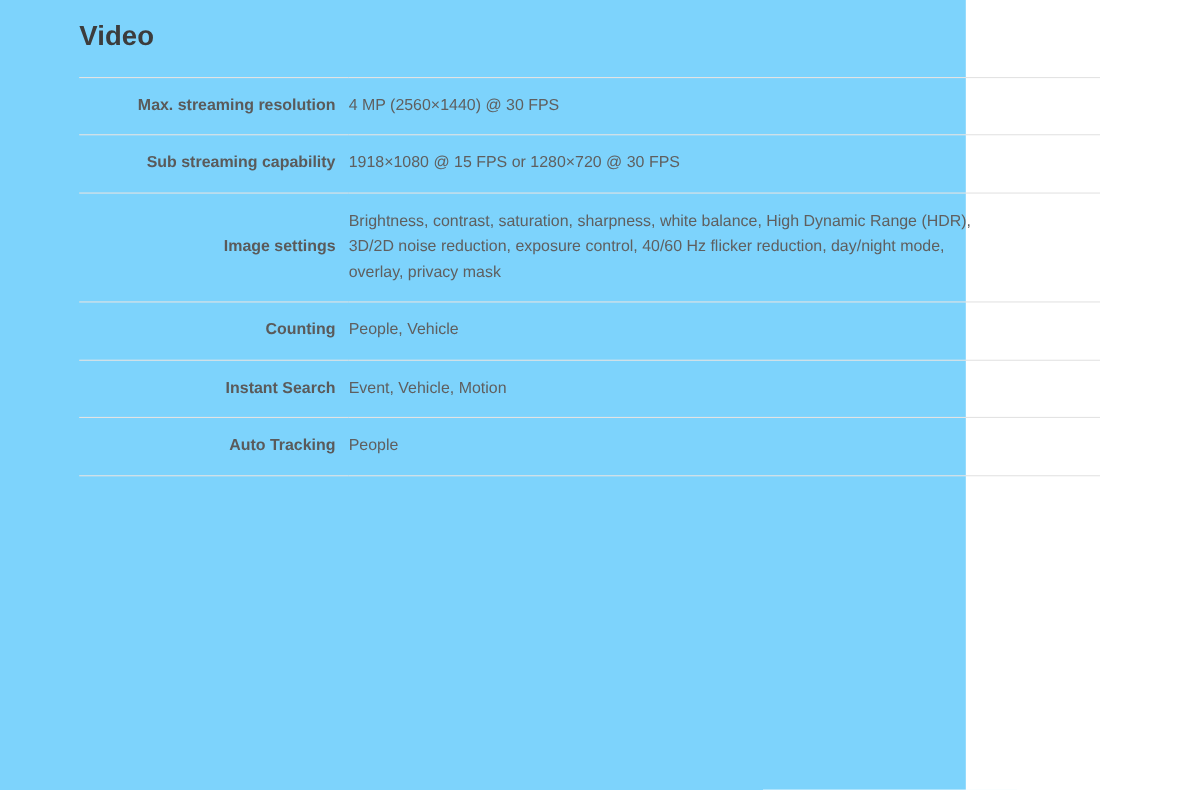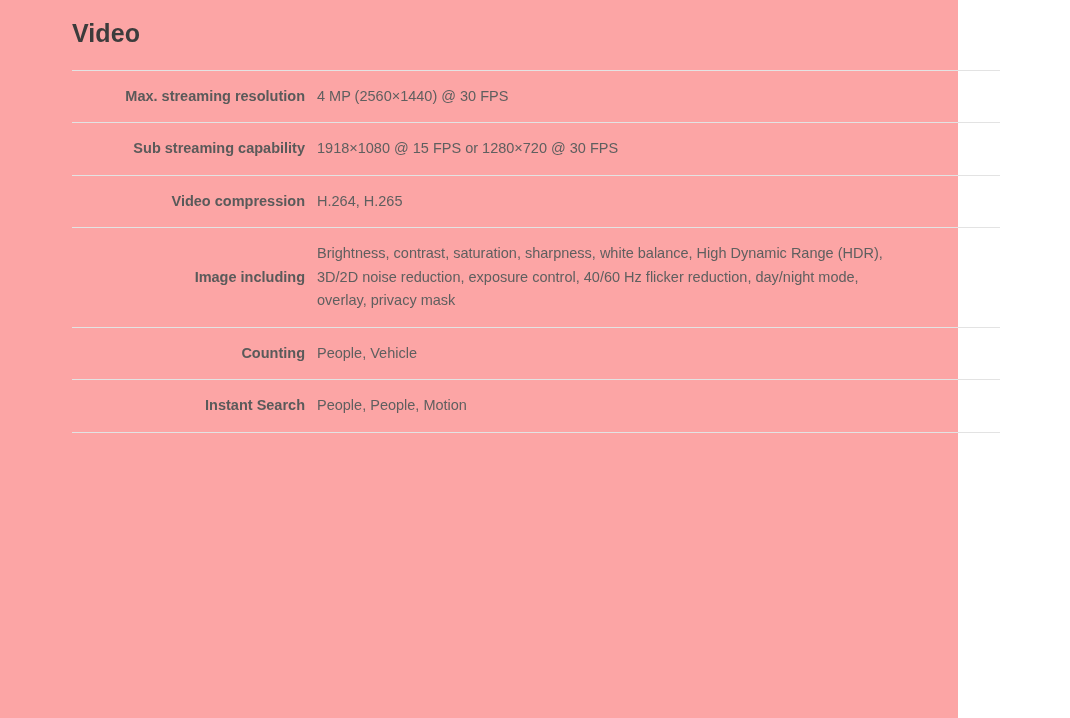--- a/index.html
+++ b/index.html
@@ -9,24 +9,24 @@
     background: #ffffff;
     width: 1070px;
     height: 718px;
     overflow: hidden;
   }
   body {
     font-family: "Liberation Sans", sans-serif;
     color: #4a4a4a;
   }
   .page {
-    width: 958px;
+    width: 878px;
     height: 718px;
     position: relative;
-    background: #fca5a5;
+    background: #7dd3fc;
   }
   .content {
     position: absolute;
     left: 72px;
     top: 0;
     width: 928px;
   }
   .section-title {
     font-size: 25px;
     font-weight: bold;
@@ -84,41 +84,41 @@
               <span class="val-line">4 MP (2560×1440) @ 30 FPS</span>
             </td>
           </tr>
           <tr>
             <th><span>Sub streaming capability</span></th>
             <td>
               <span class="val-line">1918×1080 @ 15 FPS or 1280×720 @ 30 FPS</span>
             </td>
           </tr>
           <tr>
-            <th><span>Video compression</span></th>
-            <td>
-              <span class="val-line">H.264, H.265</span>
-            </td>
-          </tr>
-          <tr>
-            <th><span>Image including</span></th>
+            <th><span>Image settings</span></th>
             <td>
               <span class="val-line">Brightness, contrast, saturation, sharpness, white balance, High Dynamic Range (HDR),</span>
               <span class="val-line">3D/2D noise reduction, exposure control, 40/60 Hz flicker reduction, day/night mode,</span>
               <span class="val-line">overlay, privacy mask</span>
             </td>
           </tr>
           <tr>
             <th><span>Counting</span></th>
             <td>
               <span class="val-line">People, Vehicle</span>
             </td>
           </tr>
           <tr>
             <th><span>Instant Search</span></th>
             <td>
-              <span class="val-line">People, People, Motion</span>
+              <span class="val-line">Event, Vehicle, Motion</span>
+            </td>
+          </tr>
+          <tr>
+            <th><span>Auto Tracking</span></th>
+            <td>
+              <span class="val-line">People</span>
             </td>
           </tr>
         </tbody>
     </table>
   </div>
 </div>
 
 </body></html>

